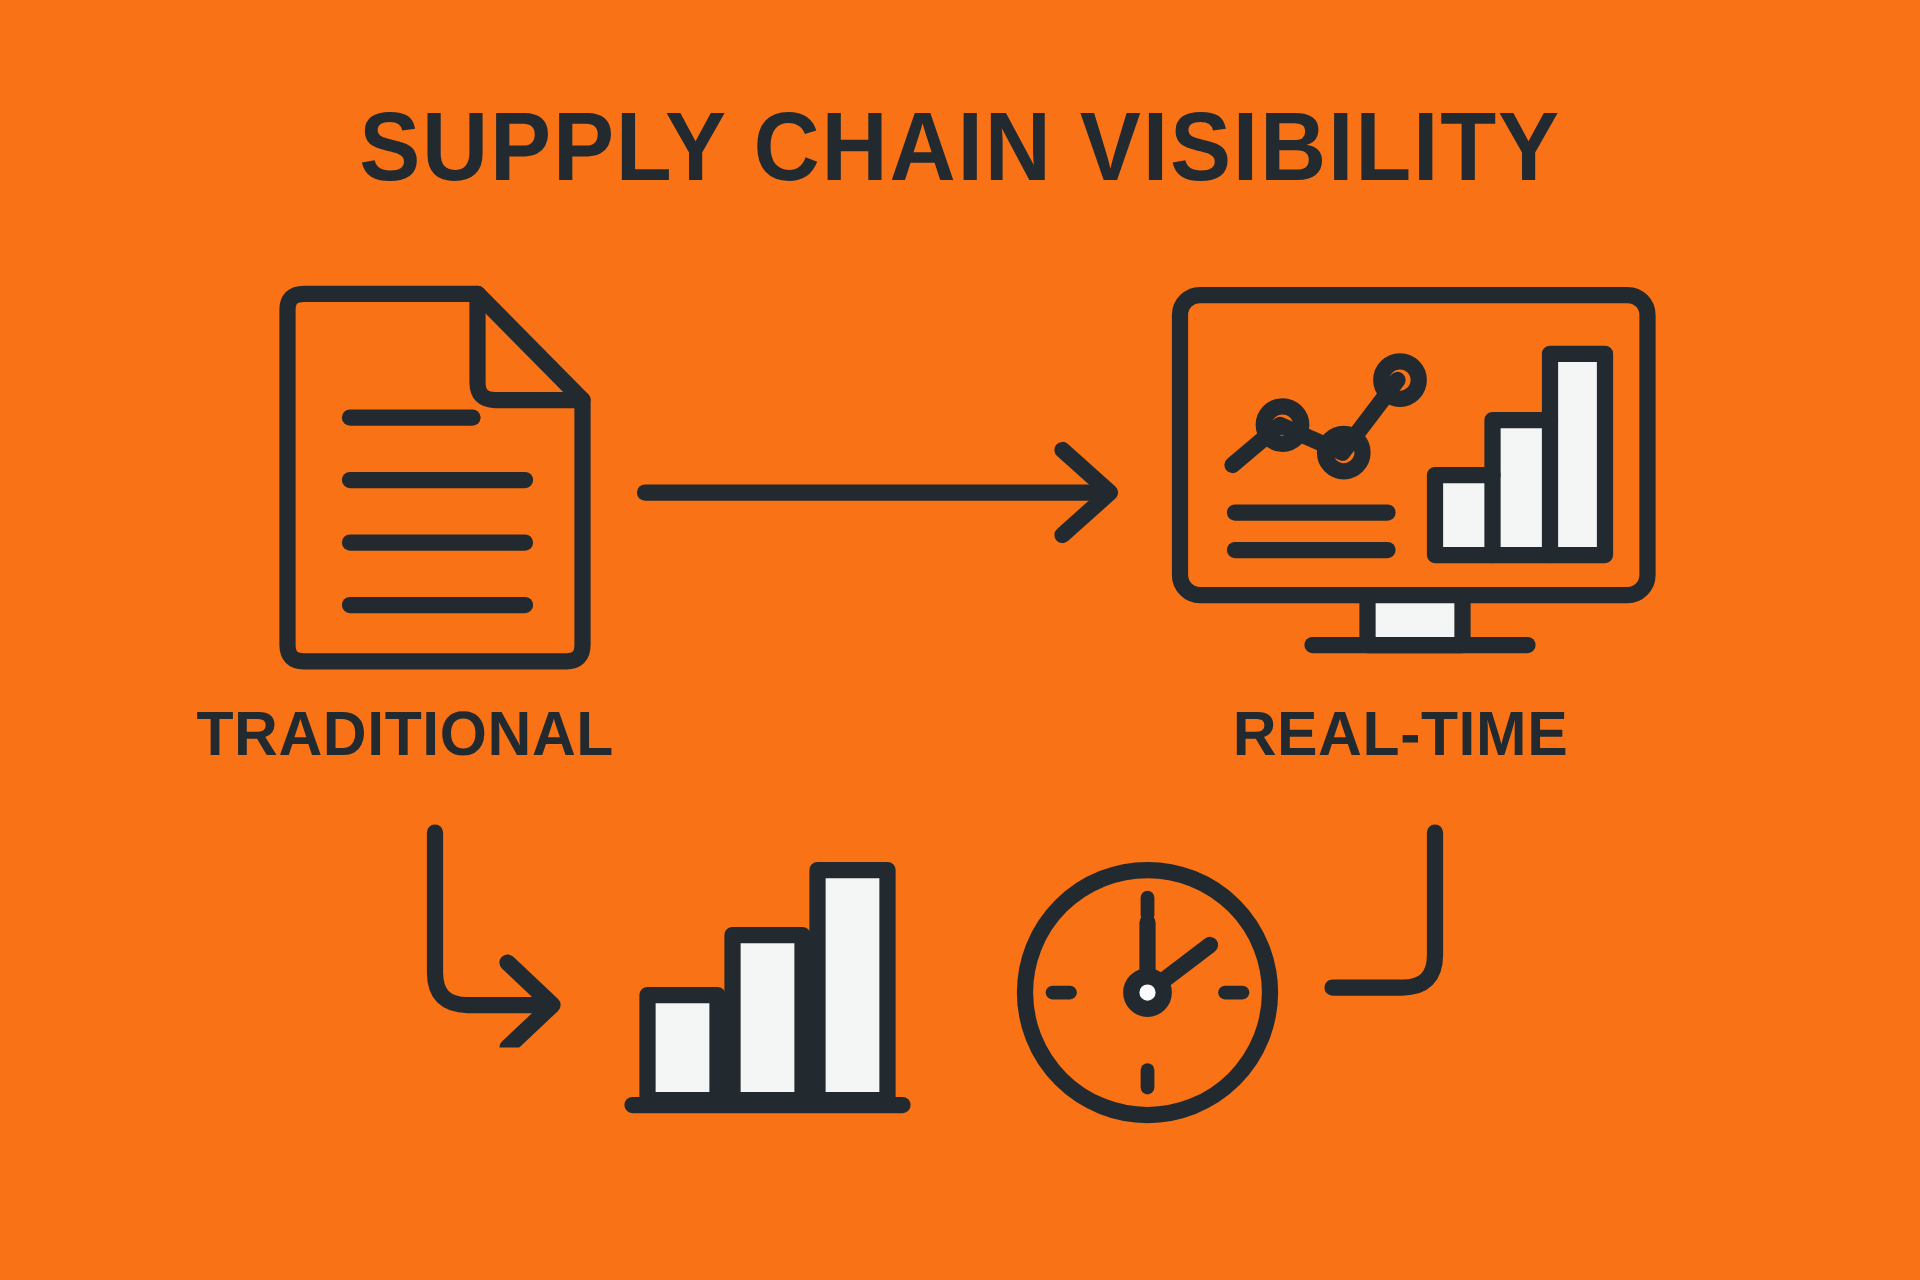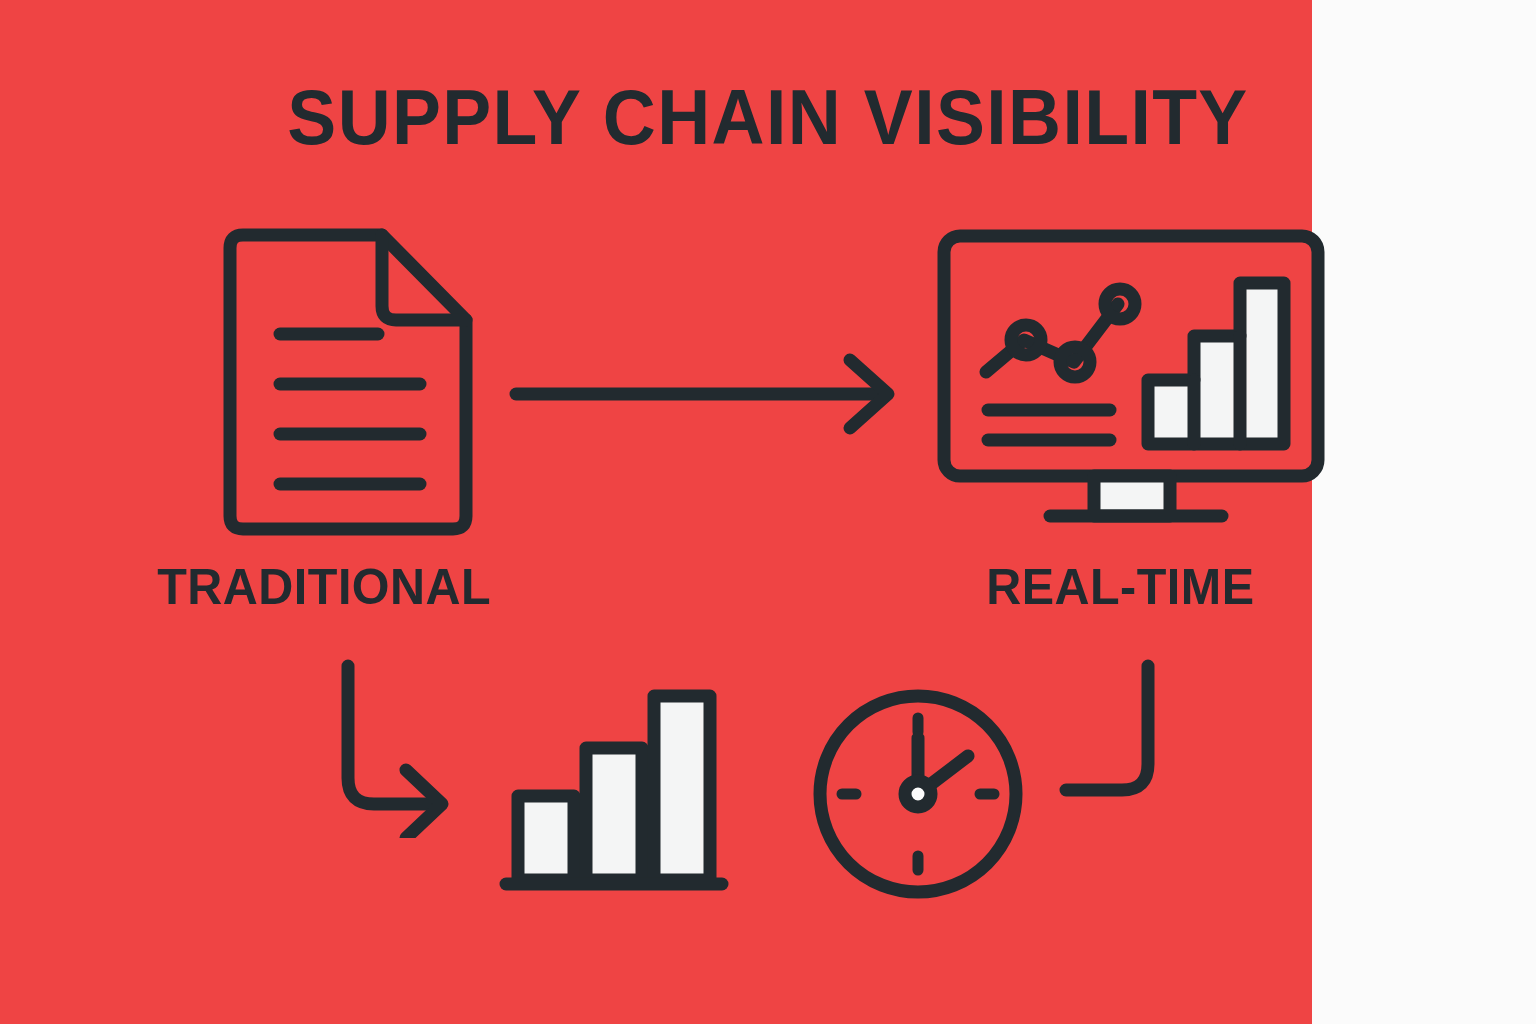--- a/index.html
+++ b/index.html
@@ -13,23 +13,23 @@
     background: #fbfbfb;
     font-family: "Liberation Sans", sans-serif;
     overflow: hidden;
     position: relative;
   }
 
   #canvas {
     position: absolute;
     top: 0;
     left: 0;
-    width: 1312px;
+    width: 1536px;
     height: 1024px;
-    background: #ef4444;
+    background: #f97316;
   }
 
   
   .title {
     position: absolute;
     left: 0;
     top: 78px;
     width: 1536px;
     text-align: center;
     font-family: "Liberation Sans", sans-serif;

